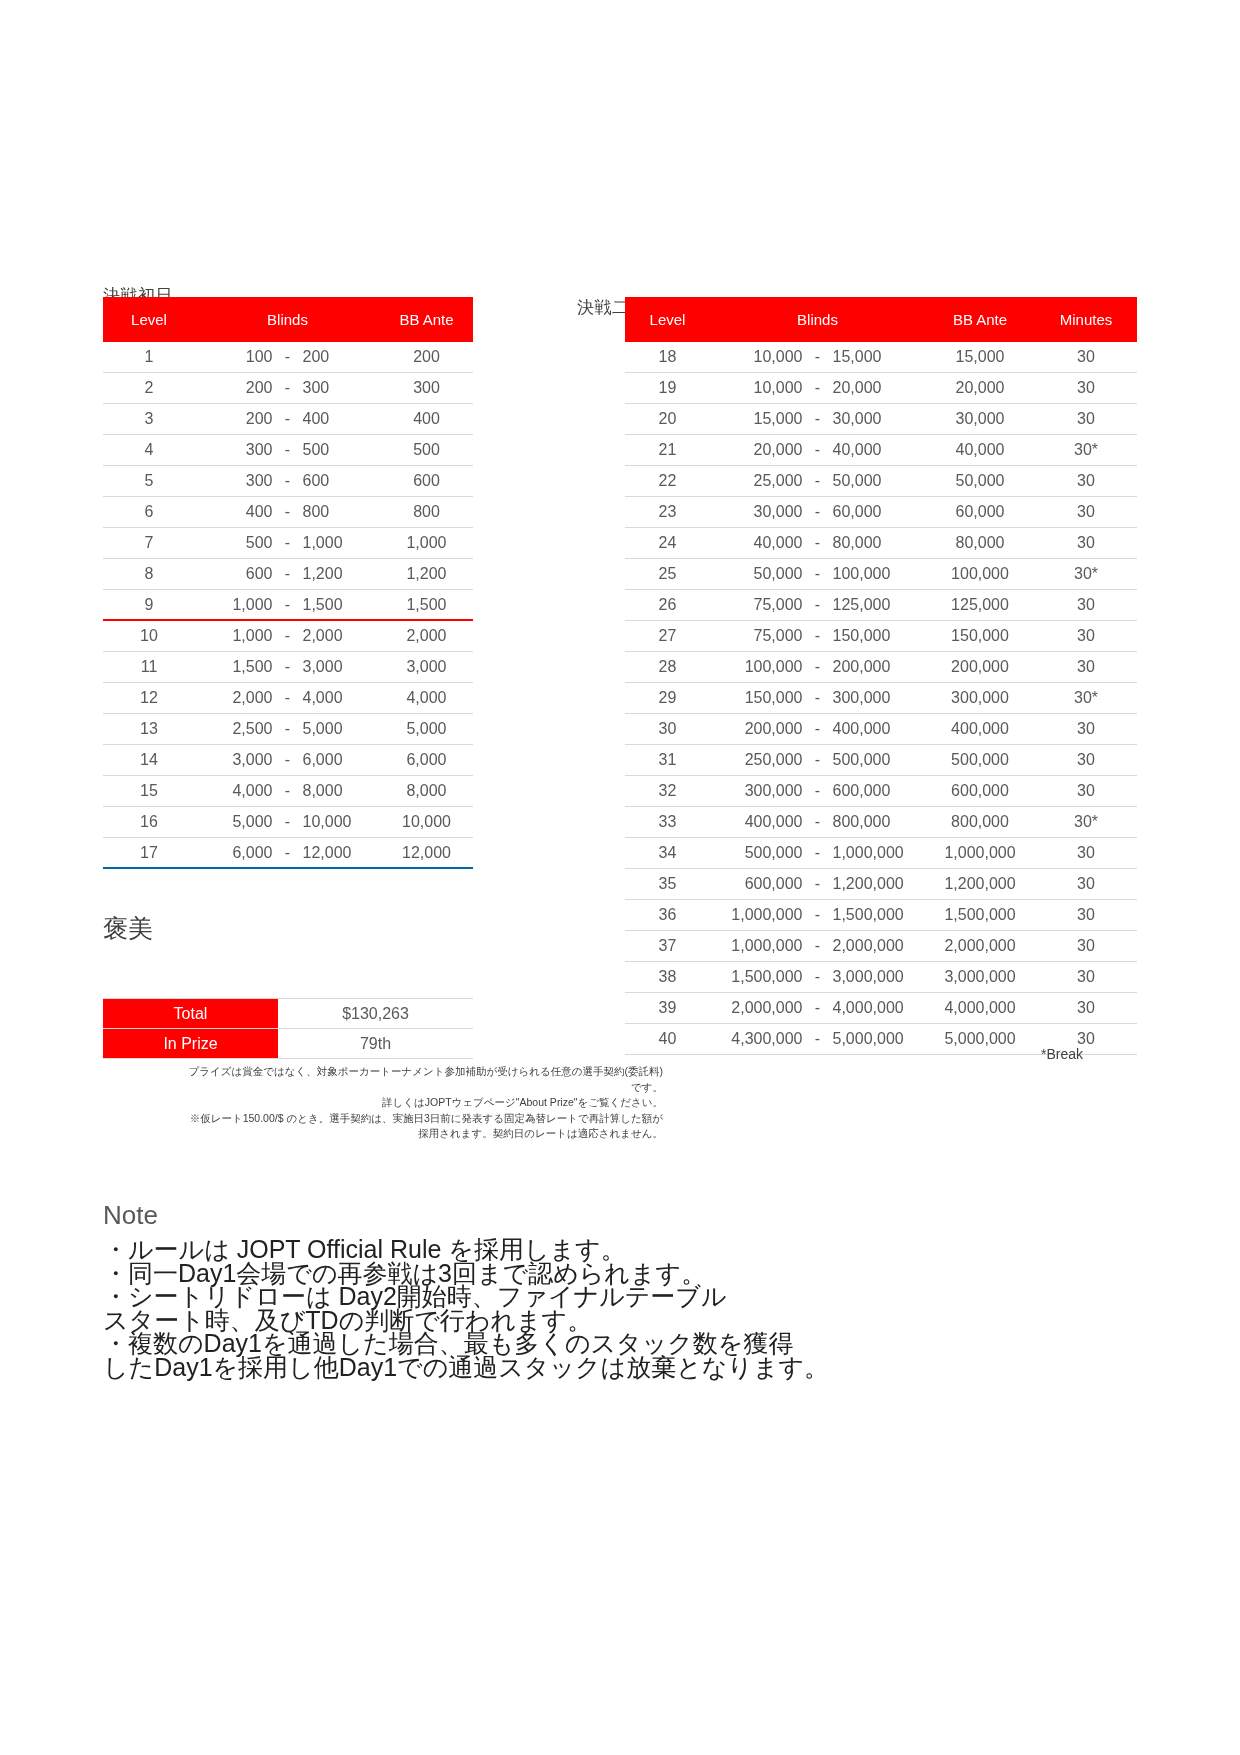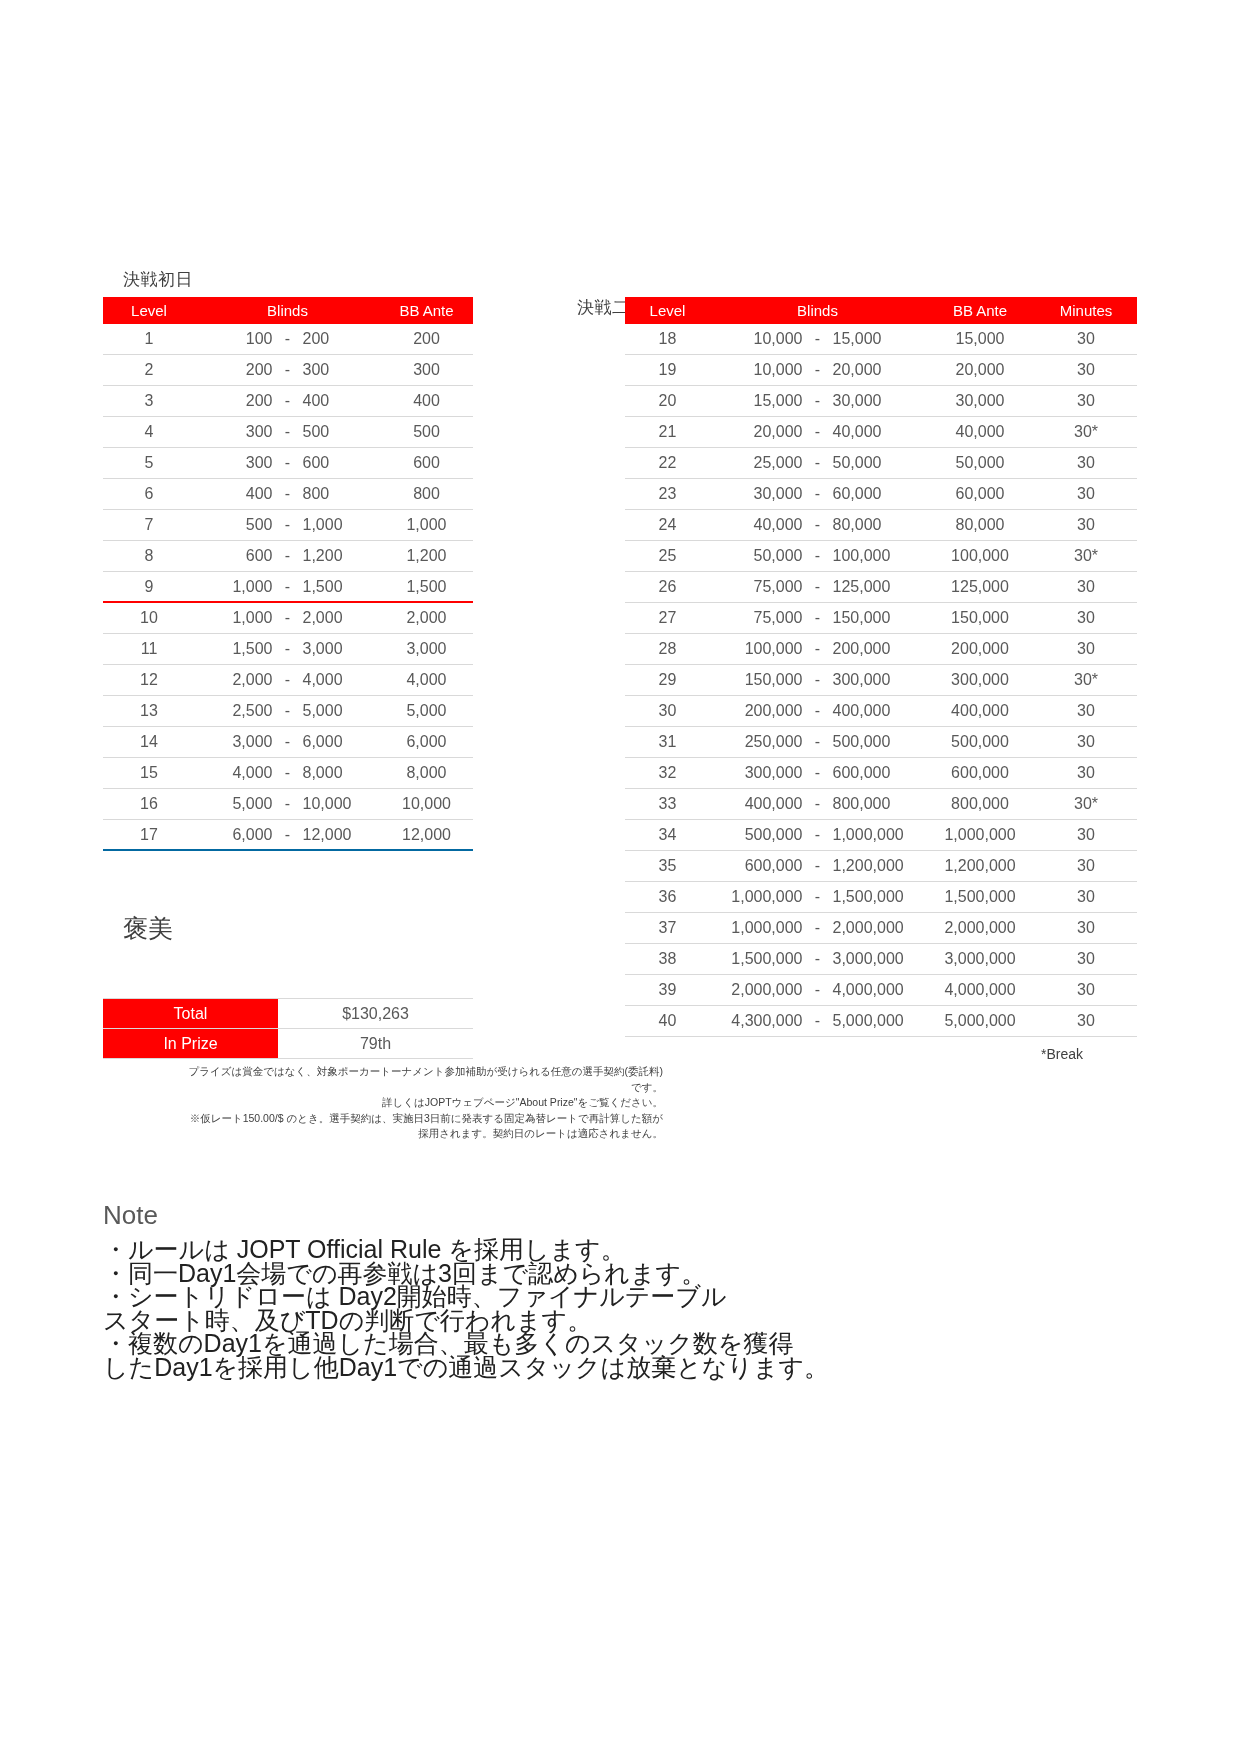--- a/index.html
+++ b/index.html
@@ -9,21 +9,21 @@
     font-family:"Liberation Sans", sans-serif;
     color:#595959;
   }
   .abs { position:absolute; }
 
   
   .tbl-title { font-size:17px; color:#3f3f3f; letter-spacing:0.5px; }
 
   
   .tbl { position:absolute; }
-  .thead { display:flex; background:#ff0000; height:27px; align-items:center; }
+  .thead { display:flex; background:#ff0000; height:45px; align-items:center; }
   .thead .cell { color:#ffffff; font-size:15px; }
   .trow { display:flex; height:31px; align-items:center; border-bottom:1px solid #d9d9d9; background:#ffffff; }
   .trow.red-sep { border-bottom:2px solid #ff0000; }
   .t-day1 .trow:last-child { border-bottom:2px solid #0369a1; }
   .cell { text-align:center; font-size:16px; }
   .c-blinds { display:flex; align-items:center; }
   .c-blinds .sb { flex:1; text-align:right; }
   .c-blinds .dash { width:30px; text-align:center; }
   .c-blinds .bb { flex:1; text-align:left; }
 
@@ -31,27 +31,27 @@
   .t-day1 .c-level { width:92px; }
   .t-day1 .c-blinds { width:185px; }
   .t-day1 .c-ante { width:93px; }
 
   .t-day2 { left:625px; top:297px; width:512px; }
   .t-day2 .c-level { width:85px; }
   .t-day2 .c-blinds { width:215px; }
   .t-day2 .c-ante { width:110px; }
   .t-day2 .c-minutes { width:102px; }
 
-  #day1-title { left:103px; top:268px;margin-left:20px; }
+  #day1-title { left:103px; top:284px; }
   #day2-title { left:577px; top:268px;margin-top:28px; }
 
   #break-note { left:1011px; top:1046px; width:102px; text-align:center; font-size:14px; color:#404040; }
 
   
-  #prize-title { left:103px; top:912px; font-size:25px; color:#3f3f3f;margin-left:20px; }
+  #prize-title { left:103px; top:912px; font-size:25px; color:#3f3f3f; }
   #prize-table { left:103px; top:998px; width:370px; border-top:1px solid #d9d9d9; }
   .prize-row { display:flex; height:30px; border-bottom:1px solid #d9d9d9; }
   .prize-label { width:175px; background:#ff0000; color:#ffffff; font-size:16px;
                  display:flex; align-items:center; justify-content:center; }
   .prize-value { flex:1; color:#595959; font-size:16px;
                  display:flex; align-items:center; justify-content:center; }
 
   
   #fine-print { left:103px; top:1064px; width:560px; color:#404040; font-size:10.5px; }
   .fp-line { white-space:nowrap; line-height:15.5px;text-align:right; }

